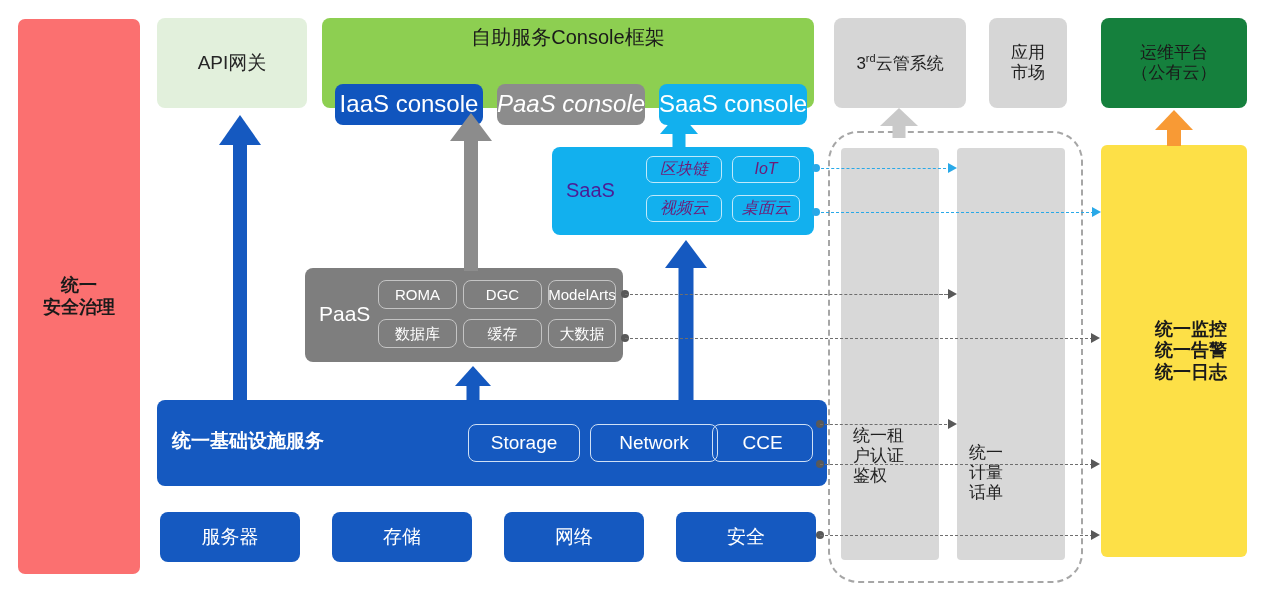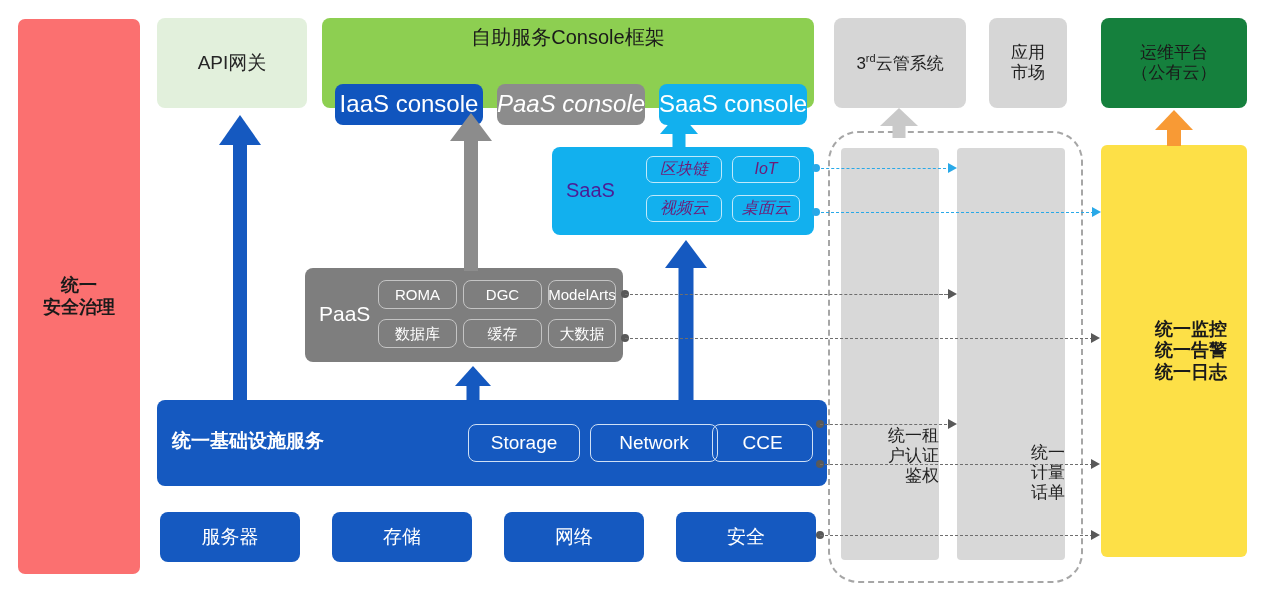--- a/index.html
+++ b/index.html
@@ -229,21 +229,21 @@
     font-size: 17px;
     font-weight: 500;
     align-items: flex-start;
     padding-top: 0;
   }
   .svc-auth { left: 841px; top: 148px; width: 98px; height: 412px; }
   .svc-meter{ left: 957px; top: 148px; width: 108px; height: 412px; }
   .svc-col .svc-text {
     position: absolute;
     left: 12px; right: 0;
-    text-align: right;
+    text-align: left;
   }
   .svc-auth .svc-text  { top: 278px; }
   .svc-meter .svc-text { top: 295px; }
 
   
   .enclosure {
     position: absolute;
     left: 828px; top: 131px; width: 255px; height: 452px;
     border: 2.3px dashed #A6A6A6;
     border-radius: 30px;

